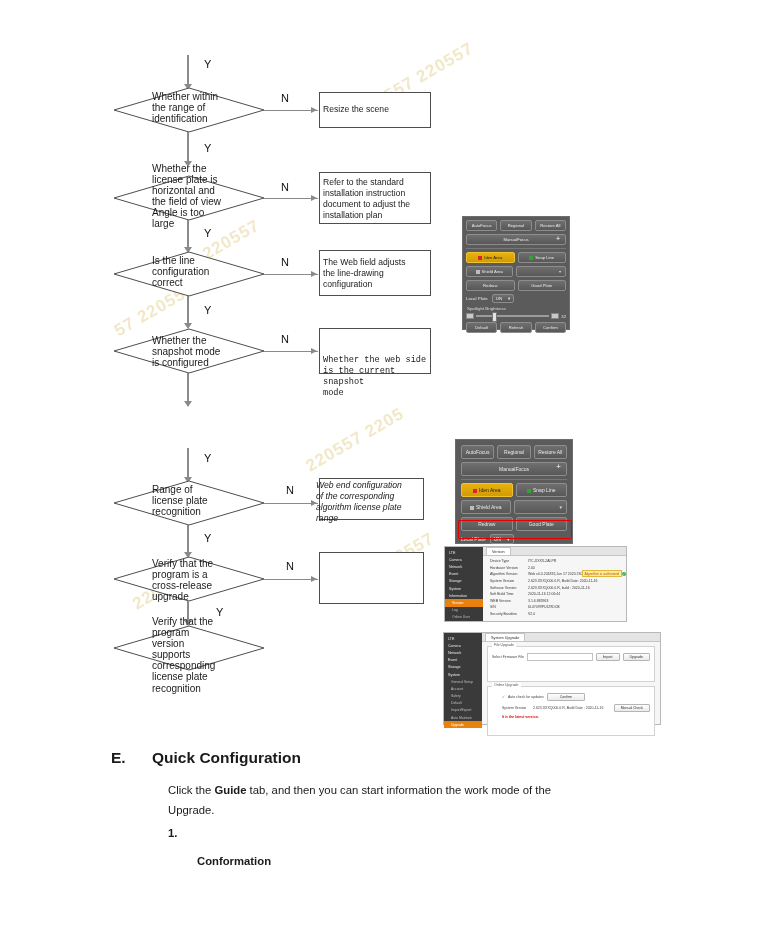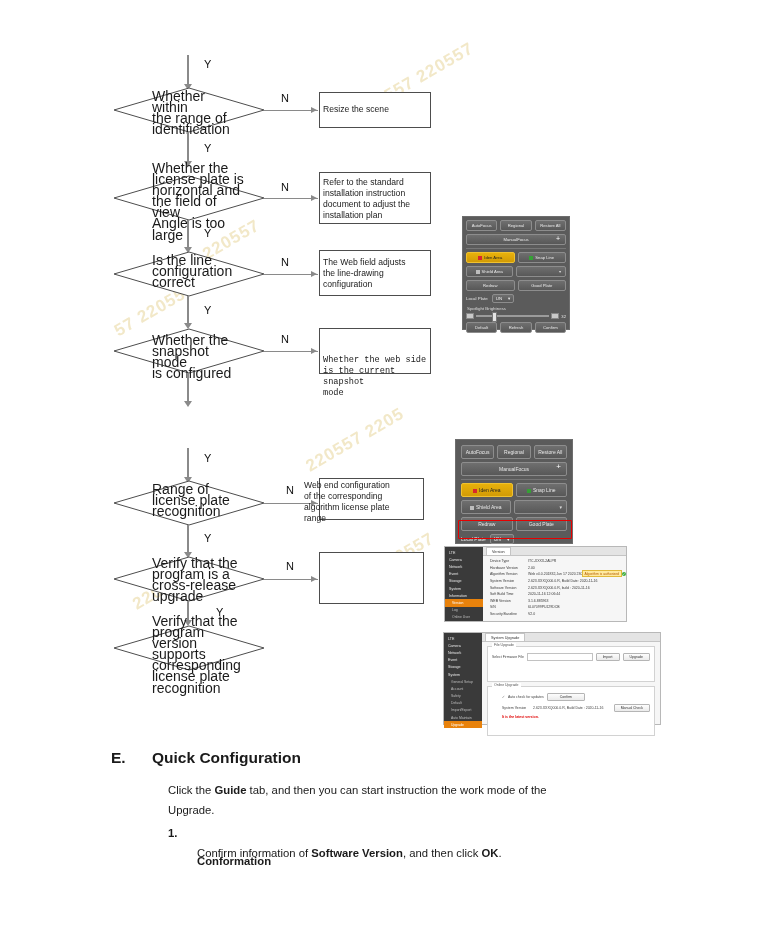--- a/index.html
+++ b/index.html
@@ -12,21 +12,21 @@
 
   
   .wm{position:absolute;color:#f2e8c8;font-size:17px;font-weight:700;
       transform:rotate(-30deg);white-space:nowrap;letter-spacing:1px;
       pointer-events:none;user-select:none;}
 
   
   .flow{position:absolute;left:0;top:0;width:784px;height:740px;}
   .diamond{position:absolute;}
   .diamond svg{display:block;}
-  .dtext{position:absolute;font-size:14px;line-height:11.1px;color:#1a1a1a;}
+  .dtext{position:absolute;font-size:10px;line-height:11.1px;color:#1a1a1a;}
   .rbox{position:absolute;border:1px solid #4d4d4d;background:#fff;box-sizing:border-box;}
   .rtext{position:absolute;font-size:8.6px;line-height:11.1px;color:#1a1a1a;}
   .ylab{position:absolute;font-size:11px;color:#111;}
   .nlab{position:absolute;font-size:11px;color:#111;}
   .vline{position:absolute;width:2px;background:#8a8a8a;}
   .hline{position:absolute;height:1px;background:#8a8a8a;}
   .arrowd{position:absolute;width:0;height:0;border-left:4px solid transparent;
           border-right:4px solid transparent;border-top:6px solid #8a8a8a;}
   .arrowr{position:absolute;width:0;height:0;border-top:3.5px solid transparent;
           border-bottom:3.5px solid transparent;border-left:6px solid #8a8a8a;}
@@ -260,21 +260,21 @@
           <polygon points="76,1 151,23 76,45 1,23" fill="#fff" stroke="#4d4d4d" stroke-width="1"></polygon>
         </svg>
     </div>
     <div class="dtext" style="left:152px;top:484px;width:92px;white-space:pre-line;">Range of
 license plate
 recognition</div>
     <div class="hline" style="left:264px;top:503px;width:54px;"></div>
     <div class="arrowr" style="left:311px;top:499.5px;"></div>
     <div class="nlab" style="left:286px;top:484px;">N</div>
     <div class="rbox" style="left:319px;top:478px;width:105px;height:42px;"></div>
-    <div class="rtext" style="left:304px;top:480px;width:102px;white-space:pre-line;">Web end configuration
+    <div class="rtext" style="left:316px;top:480px;width:102px;white-space:pre-line;font-style:italic;">Web end configuration
 of the corresponding
 algorithm license plate
 range</div>
 
     <div class="vline" style="left:187px;top:525px;height:30px;"></div>
     <div class="arrowd" style="left:184px;top:552px;"></div>
     <div class="ylab" style="left:204px;top:532px;">Y</div>
 
     <div class="diamond" style="left:113px;top:556px;">
       <svg width="152" height="46">
@@ -457,25 +457,22 @@
         </div>
         <div class="redtxt" style="padding-left:10px;">It is the latest version.</div>
       </div>
     </div>
   </div>
 
   <div class="sec-h" style="left:111px;top:749px;">E.</div>
   <div class="sec-h" style="left:152px;top:749px;">Quick Configuration</div>
 
   <div class="body-t" style="left:168px;top:780px;width:500px;">
-    <span>Click the </span><b>Guide</b><span> tab, and then you can start instruction the work mode of the</span>
+    <span>Click the </span><b>Guide</b><span> tab, and then you can start information the work mode of the</span>
     <br>
     <span>Upgrade.</span>
   </div>
 
   <div class="body-t" style="left:168px;top:823px;font-weight:700;">1.</div>
   <div class="body-t" style="left:197px;top:851px;font-weight:700;">Conformation</div>
 
-  <div class="body-t" style="left:197px;top:843px;width:470px;">
-    <span>Confirm information of </span><b>Software Version</b><span>, and then click </span><b>OK</b><span>.</span>
-  </div>
 
 </div>
 
 </body></html>

